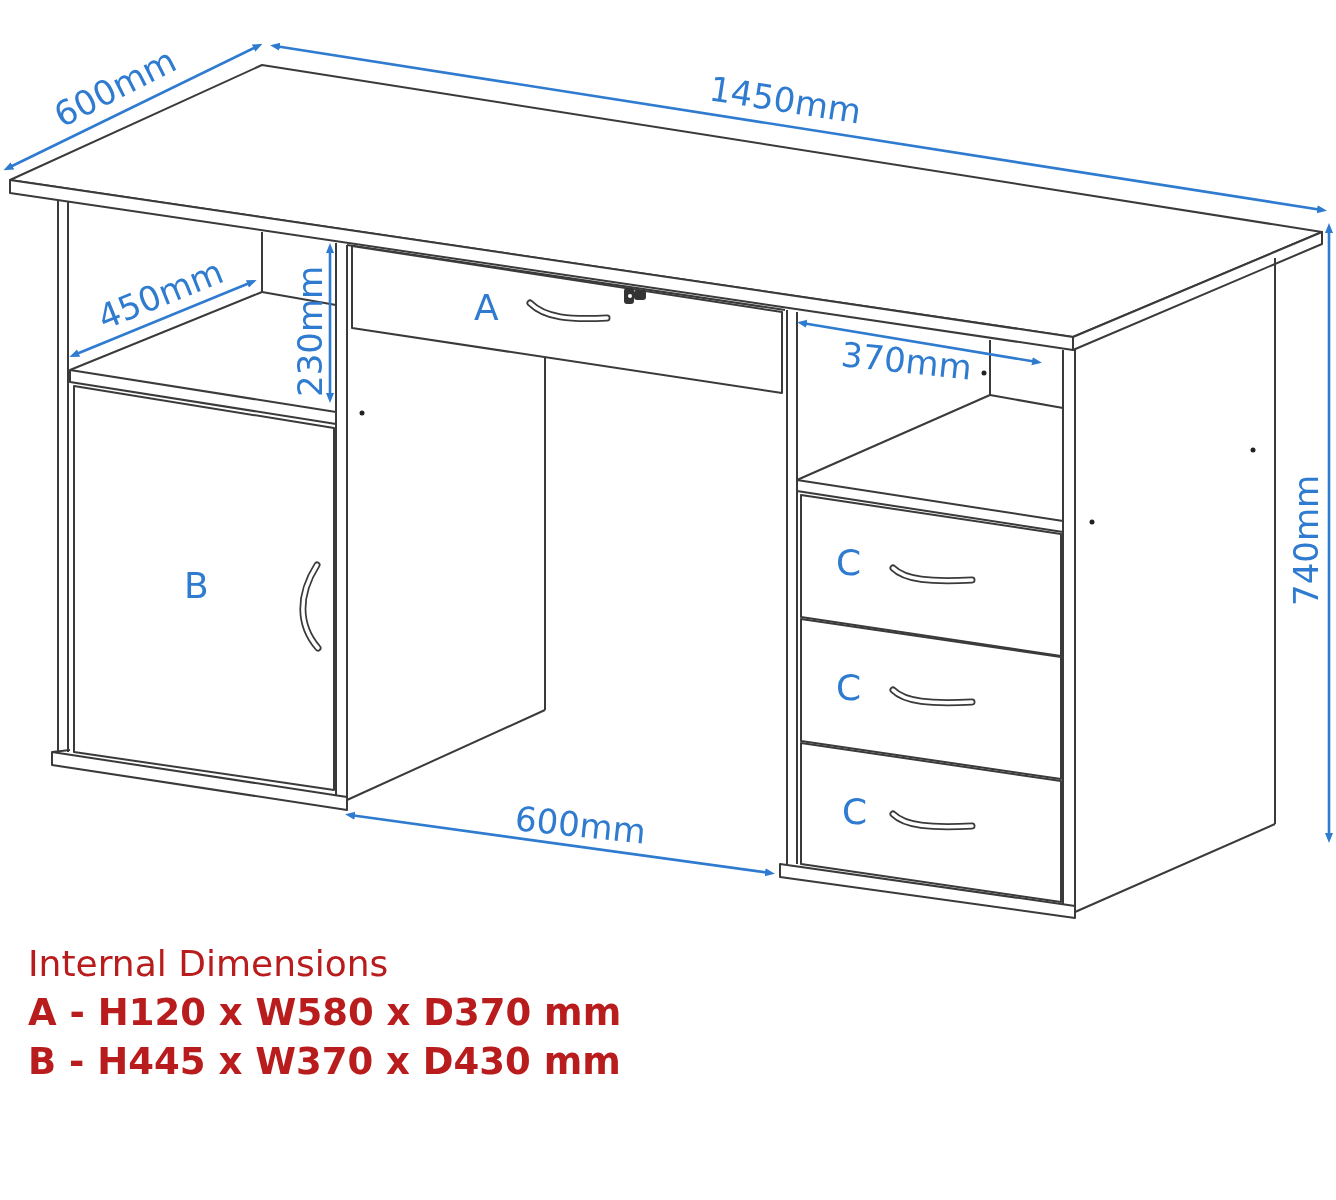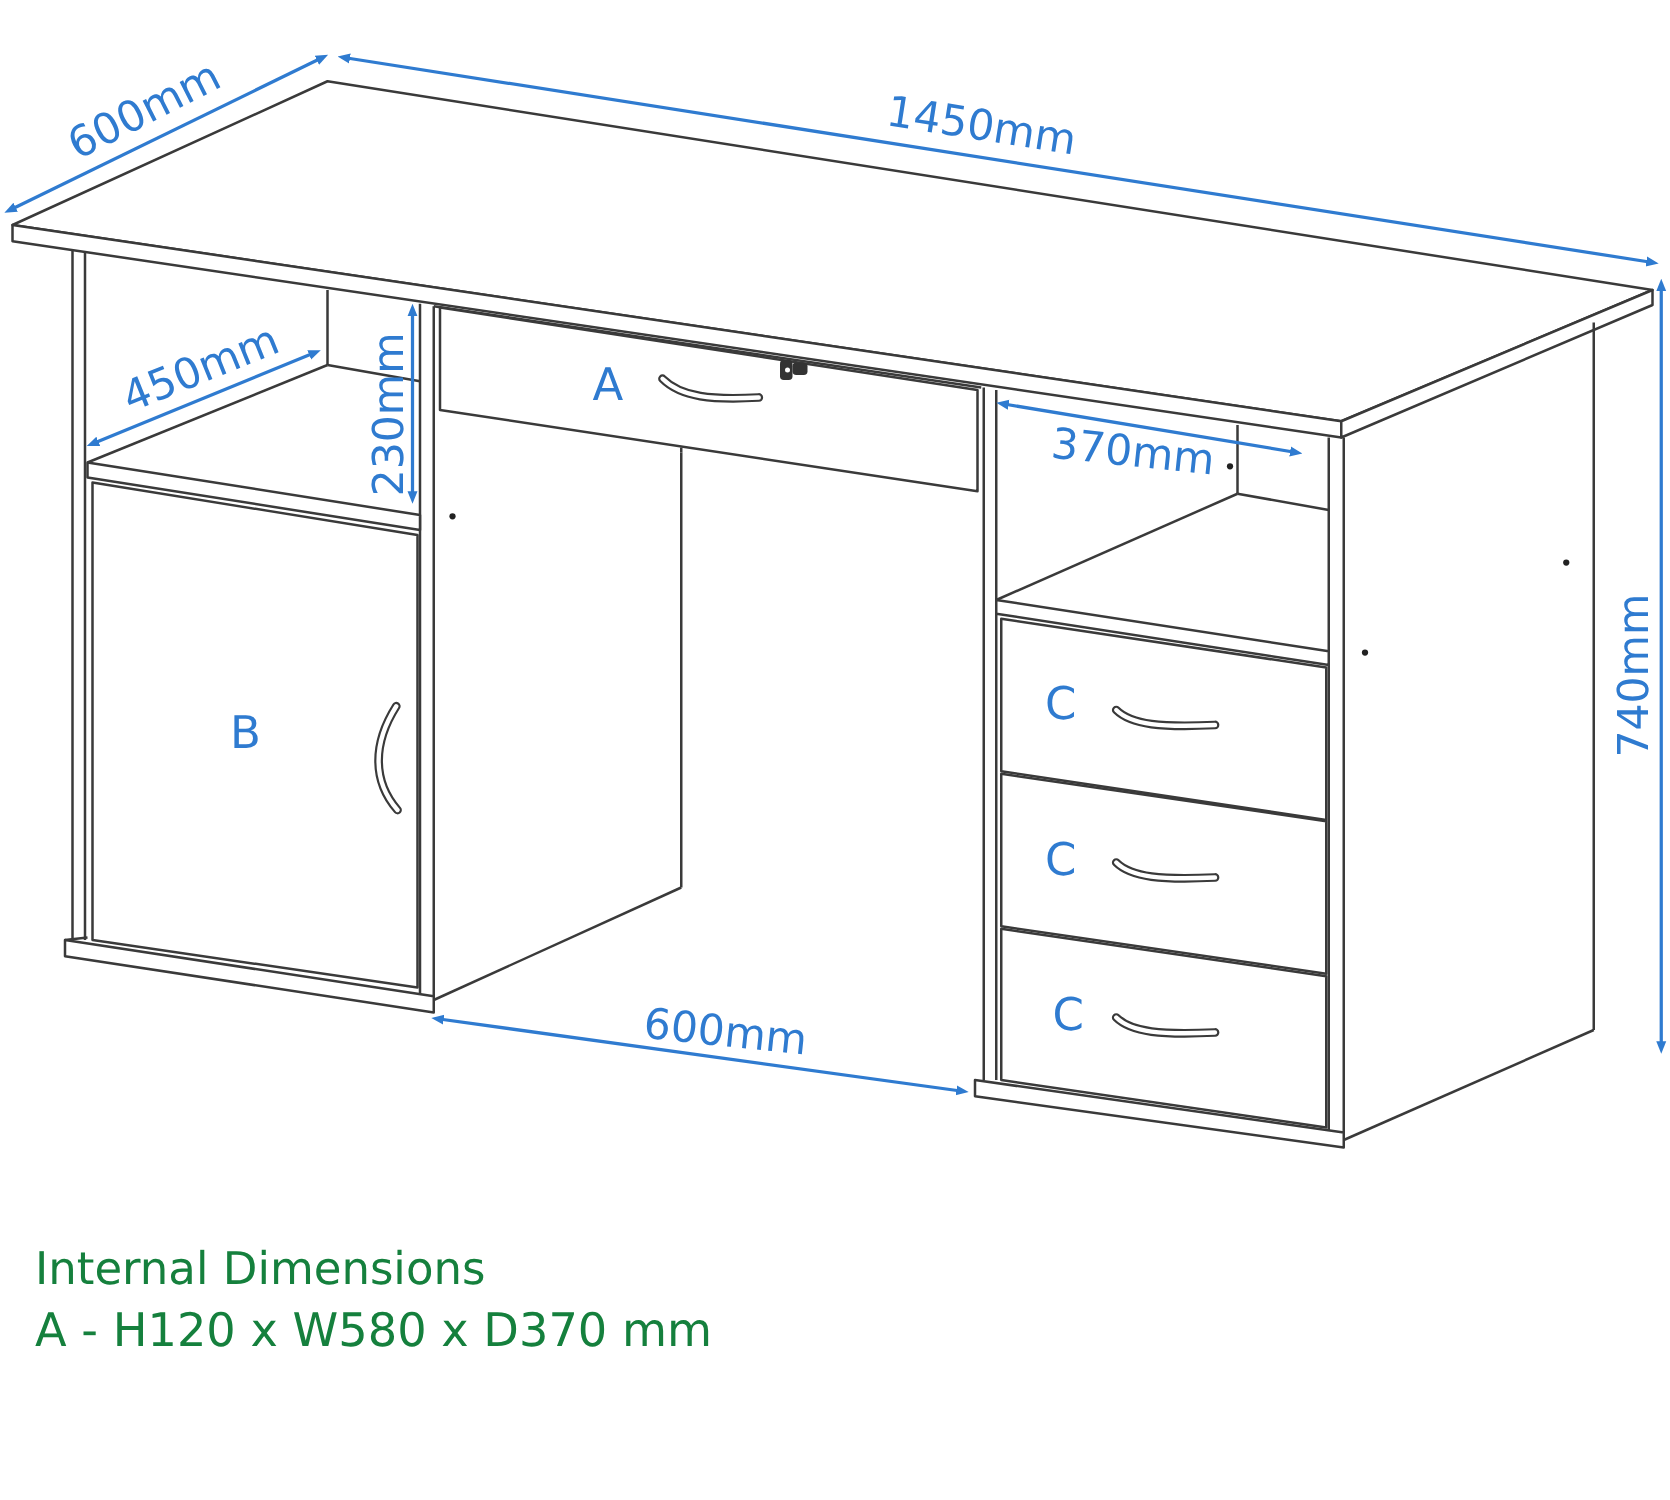--- a/index.html
+++ b/index.html
@@ -7,23 +7,23 @@
     svg#diagram { position: absolute; left: 0; top: 0; }
     .ln { stroke: #3a3a3a; stroke-width: 2; fill: none; stroke-linejoin: round; }
     .fill-w { fill: #ffffff; }
     .dim { stroke: #2f7bd0; stroke-width: 2.6; fill: none; }
     .arrow { fill: #2f7bd0; }
     .dim-text { fill: #2f7bd0; font-family: "DejaVu Sans", sans-serif; font-size: 34px; }
     .part-text { fill: #2f7bd0; font-family: "DejaVu Sans", sans-serif; font-size: 36px; }
     .handle { stroke: #3a3a3a; stroke-width: 7; fill: none; stroke-linecap: round; }
     .handle-in { stroke: #ffffff; stroke-width: 3.5; fill: none; stroke-linecap: round; }
     .dot { fill: #222; }
-    .legend { position: absolute; left: 28px; top: 992px; color: #15803d; font-family: "DejaVu Sans", sans-serif; }
+    .legend { position: absolute; left: 28px; top: 940px; color: #b91c1c; font-family: "DejaVu Sans", sans-serif; }
     .legend .title { font-size: 36px; line-height: 48px; }
-    .legend .row { font-size: 37px; line-height: 49px; }
+    .legend .row { font-size: 37px; line-height: 49px; font-weight: bold; }
   </style>
 </head>
 <body>
 
 <svg id="diagram" width="1336" height="960" viewBox="0 0 1336 960" xmlns="http://www.w3.org/2000/svg">
   <defs>
     <marker id="arr" markerWidth="10" markerHeight="10" refX="5" refY="5" orient="auto-start-reverse" markerUnits="userSpaceOnUse">
       <path d="M0,1 L10,5 L0,9 z" class="arrow"></path>
     </marker>
   </defs>
@@ -144,13 +144,14 @@
   <text class="part-text" x="474" y="320">A</text>
   <text class="part-text" x="184" y="598">B</text>
   <text class="part-text" x="836" y="575">C</text>
   <text class="part-text" x="836" y="700">C</text>
   <text class="part-text" x="842" y="824">C</text>
 </svg>
 
 <div class="legend">
   <div class="title">Internal Dimensions</div>
   <div class="row">A - H120 x W580 x D370 mm</div>
+  <div class="row">B - H445 x W370 x D430 mm</div>
 </div>
 
 </body></html>

